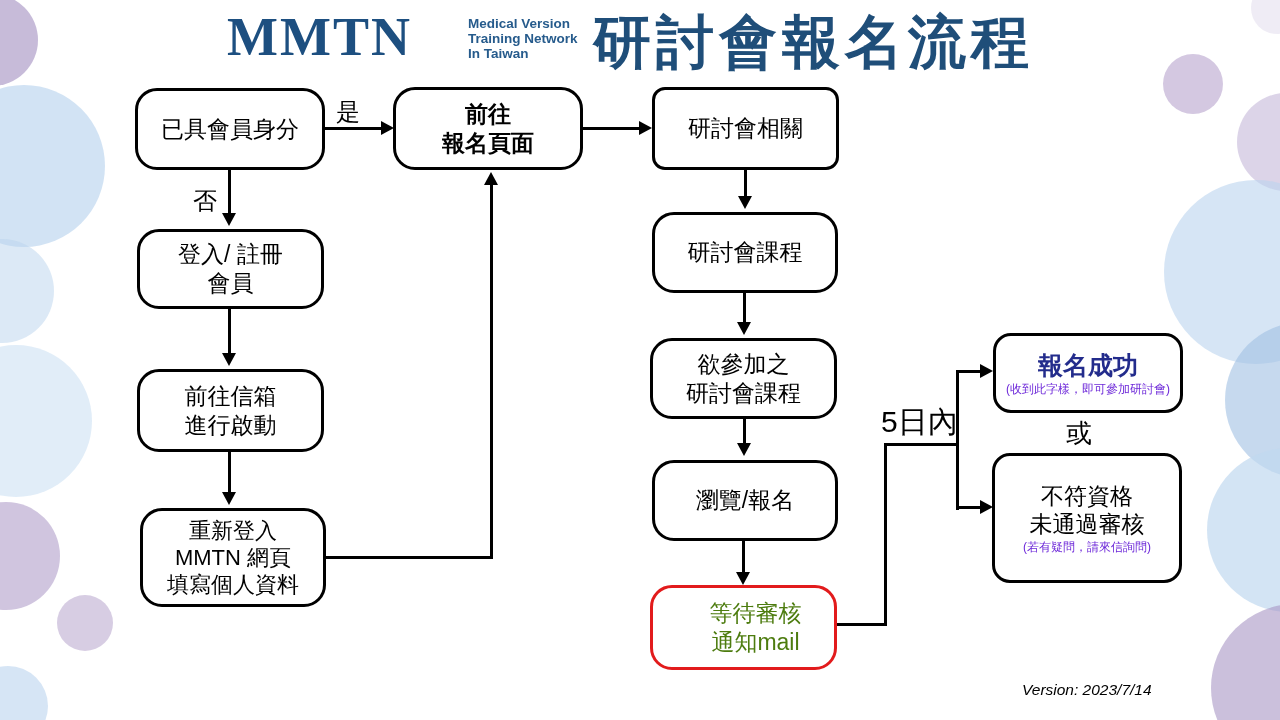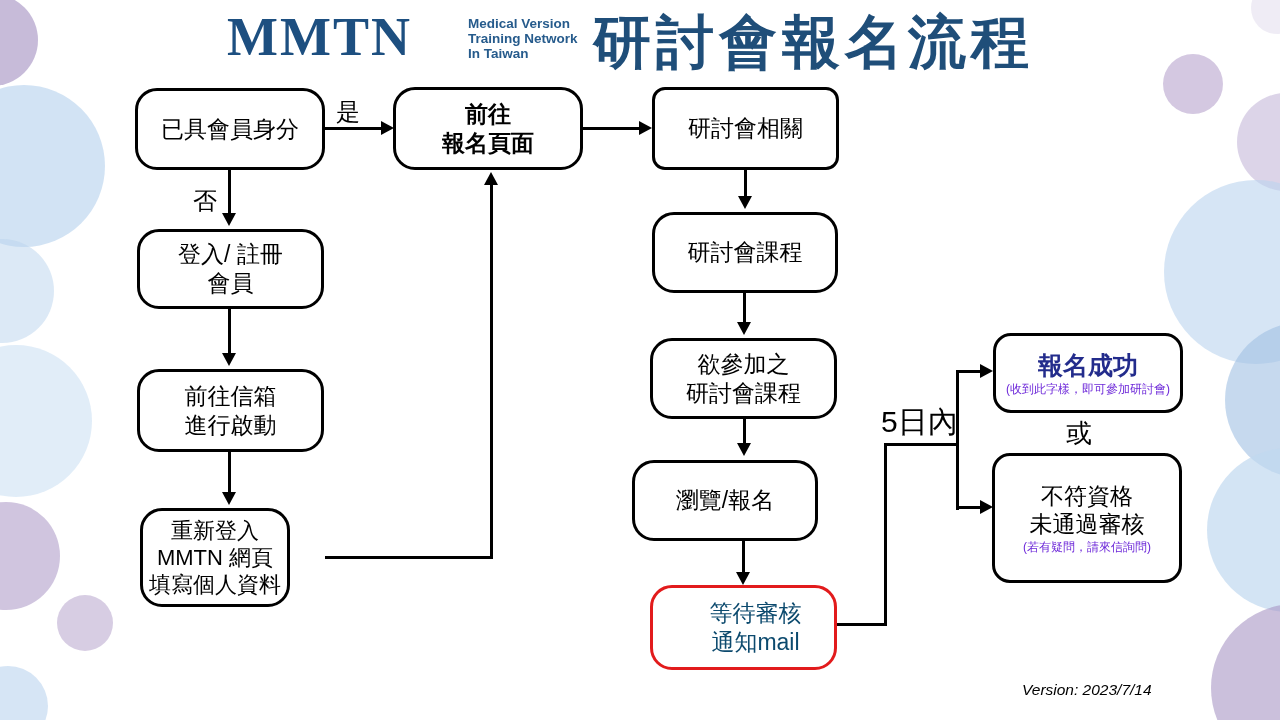--- a/index.html
+++ b/index.html
@@ -23,21 +23,21 @@
     font-size:58px; font-weight:900; letter-spacing:5px; color:#1F4E79;
     white-space:nowrap;
   }
 
   .node {
     position:absolute; box-sizing:border-box; z-index:2; background:#fff;
     border:3px solid #000; border-radius:22px;
     display:flex; flex-direction:column; align-items:center; justify-content:center;
     text-align:center; font-size:23px; color:#000; line-height:1.24;
   }
-  .node.red { border-color:#E21B1C; color:#0c4a6e;padding-left:24px; }
+  .node.red { border-color:#E21B1C; color:#4d7c0f;padding-left:24px; }
   .node.result { border-radius:18px; }
   .node .big { font-weight:700; color:#232C8C; font-size:25px; }
   .node .note { font-size:12px; color:#6d28d9; margin-top:1px; line-height:1.2; }
 
   .hline, .vline { position:absolute; background:#000; z-index:1; }
   .hline { height:3px; } .vline { width:3px; }
   .ah { position:absolute; width:0; height:0; z-index:1; }
   .ah.right { border-top:7px solid transparent; border-bottom:7px solid transparent; border-left:13px solid #000; }
   .ah.down  { border-left:7px solid transparent; border-right:7px solid transparent; border-top:13px solid #000; }
   .ah.up    { border-left:7px solid transparent; border-right:7px solid transparent; border-bottom:13px solid #000; }
@@ -80,41 +80,41 @@
     <span>已具會員身分</span>
   </div>
   <div class="node" style="left:137px;top:229px;width:187px;height:80px;">
     <span>登入/ 註冊</span>
     <span>會員</span>
   </div>
   <div class="node" style="left:137px;top:369px;width:187px;height:83px;">
     <span>前往信箱</span>
     <span>進行啟動</span>
   </div>
-  <div class="node" style="left:140px;top:508px;width:150px;height:99px;font-size:22px;align-items:center;">
+  <div class="node" style="left:140px;top:508px;width:186px;height:99px;font-size:22px;align-items:center;">
     <span>重新登入</span>
     <span>MMTN 網頁</span>
     <span>填寫個人資料</span>
   </div>
 
   <div class="node" style="left:393px;top:87px;width:190px;height:83px;font-weight:bold;">
     <span>前往</span>
     <span>報名頁面</span>
   </div>
   <div class="node" style="left:652px;top:87px;width:187px;height:83px;border-radius:13px;">
     <span>研討會相關</span>
   </div>
   <div class="node" style="left:652px;top:212px;width:186px;height:81px;">
     <span>研討會課程</span>
   </div>
   <div class="node" style="left:650px;top:338px;width:187px;height:81px;">
     <span>欲參加之</span>
     <span>研討會課程</span>
   </div>
-  <div class="node" style="left:632px;top:460px;width:186px;height:81px;">
+  <div class="node" style="left:652px;top:460px;width:186px;height:81px;">
     <span>瀏覽/報名</span>
   </div>
   <div class="node red" style="left:650px;top:585px;width:187px;height:85px;">
     <span>等待審核</span>
     <span>通知mail</span>
   </div>
 
   <div class="node result" style="left:993px;top:333px;width:190px;height:80px;">
     <span class="big">報名成功</span>
     <span class="note">(收到此字樣，即可參加研討會)</span>

